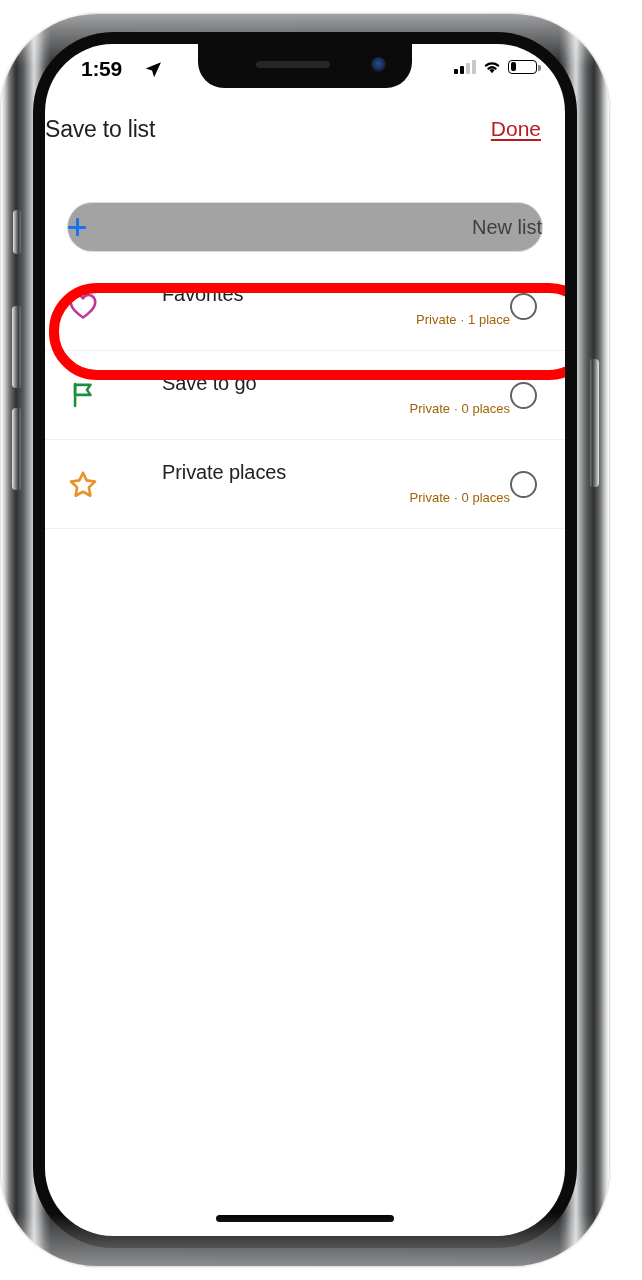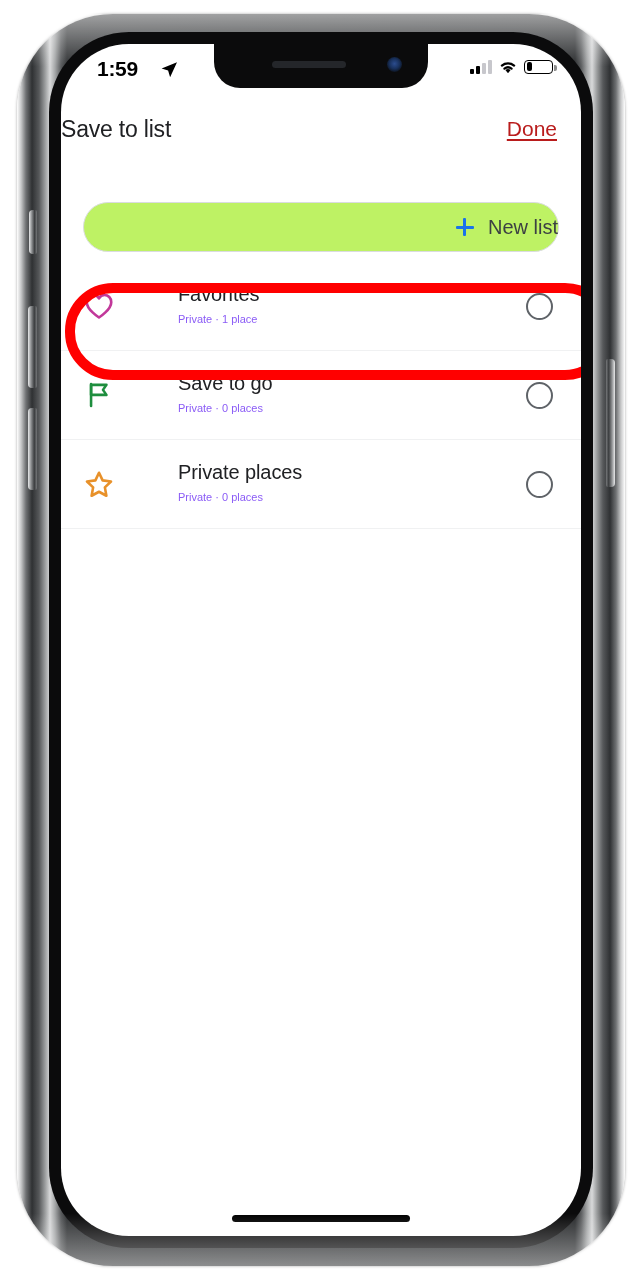--- a/index.html
+++ b/index.html
@@ -12,21 +12,21 @@
     position: relative;
     width: 642px;
     height: 1280px;
     overflow: hidden;
     background: #ffffff;
   }
 
   
   .phone-outer {
     position: absolute;
-    left: 17px;
+    left: 1px;
     top: 14px;
     width: 608px;
     height: 1252px;
     border-radius: 96px;
     background: linear-gradient(90deg,
        #ffffff 0px, #c9cacb 4px, #6f7173 9px, #2f3133 15px,
        #56585a 22px, #9a9c9d 28px, #d8d9da 33px, #a5a7a8 38px,
        #5a5c5e 44px, #303234 50px,
        #2a2c2e 558px, #5a5c5e 564px, #a5a7a8 570px, #d8d9da 575px,
        #9a9c9d 580px, #56585a 586px, #2f3133 593px, #6f7173 599px,
@@ -213,24 +213,24 @@
     height: 68px;
   }
   .newlist-btn {
     position: absolute;
     left: 22px;
     right: 22px;
     top: 22px;
     height: 48px;
     border: 1.5px solid #dadce0;
     border-radius: 26px;
-    background: #bef264;
+    background: #a3a3a3;
     display: flex;
     align-items: center;
-    justify-content: flex-end;
+    justify-content: space-between;
     gap: 14px;
     cursor: pointer;
   }
   .plus-icon { width: 18px; height: 18px; position: relative; }
   .plus-icon::before, .plus-icon::after {
     content: "";
     position: absolute;
     background: #1a73e8;
     border-radius: 1px;
   }
@@ -266,24 +266,25 @@
     flex: 0 0 auto;
   }
   .row-text { flex: 1 1 auto; min-width: 0; margin-left: 47px; }
   .row-title {
     font-size: 20px;
     color: #202124;
     line-height: 25px;
     letter-spacing: -0.1px;
   }
   .row-sub {
-    font-size: 11px;
-    color: #8b5cf6;
+    font-size: 13px;
+    color: #a16207;
     line-height: 23px;
     margin-top: 1px;
+    text-align: right;
   }
   .row-toggle {
     width: 27px;
     height: 27px;
     border: 2.2px solid #5f6368;
     border-radius: 50%;
     margin-right: 28px;
     flex: 0 0 auto;
     box-sizing: border-box;
   }

